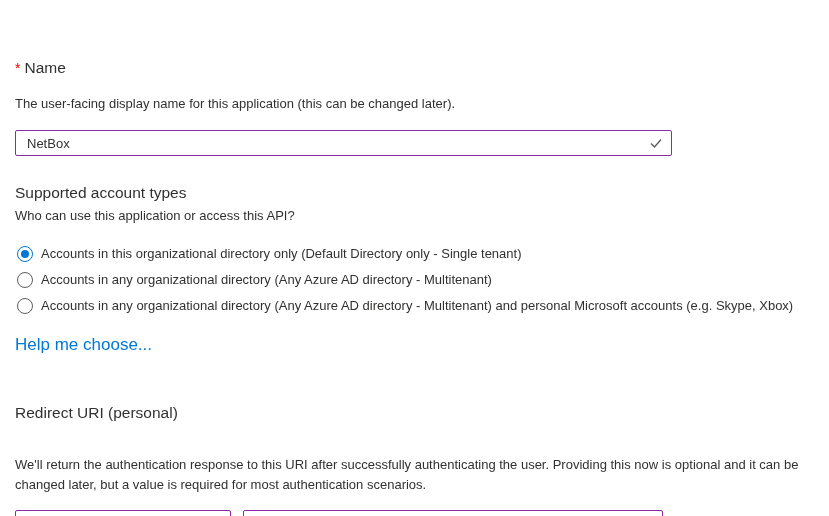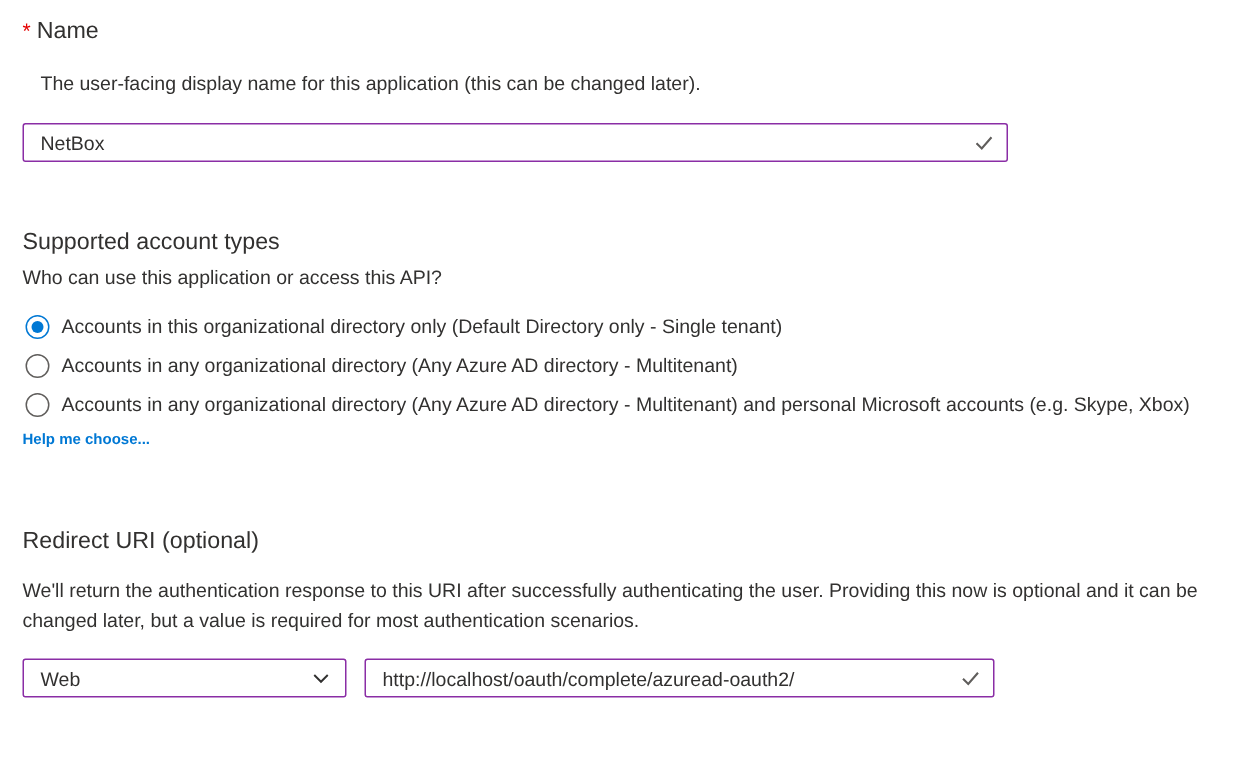--- a/index.html
+++ b/index.html
@@ -10,30 +10,30 @@
     color: #323130;
     overflow: hidden;
   }
   .page { padding: 10px 15px 0 15px; width: 829px; }
 
   .field-label {
     font-size: 15.5px;
     line-height: 21px;
     font-weight: 400;
     color: #323130;
+    margin-top: 47px;
   }
   .required-marker { color: #e50000; margin-right: 4px; font-size: 14px; }
 
   .description {
     margin-top: 15px;
     font-size: 13px;
     line-height: 19px;
     color: #323130;
     max-width: 799px;
-    margin-left: 12px;
   }
 
   .input-wrap { position: relative; margin-top: 17px; width: 657px; }
   .text-input {
     width: 100%;
     height: 26px;
     border: 1px solid #8a2da5;
     border-radius: 2px;
     padding: 0 30px 0 11px;
     font-family: "Liberation Sans", "DejaVu Sans", sans-serif;
@@ -49,37 +49,37 @@
     transform: translateY(-50%);
     width: 16px;
     height: 16px;
     display: flex;
     align-items: center;
     justify-content: center;
     pointer-events: none;
   }
 
   .section-heading {
-    margin-top: 43px;
+    margin-top: 26px;
     font-size: 15.5px;
     line-height: 21px;
     font-weight: 400;
     color: #323130;
   }
   .question {
     margin-top: 4px;
     font-size: 13px;
     line-height: 18px;
     color: #323130;
   }
 
   .radio-group { margin-top: 11px; }
   .radio-row {
     display: flex;
-    align-items: center;
+    align-items: flex-end;
     height: 26px;
     cursor: pointer;
   }
   .radio-circle {
     width: 16px;
     height: 16px;
     min-width: 16px;
     margin-left: 2px;
     border: 1px solid #605e5c;
     border-radius: 50%;
@@ -101,30 +101,30 @@
   .radio-label {
     margin-left: 8px;
     font-size: 13px;
     line-height: 16px;
     color: #323130;
     white-space: nowrap;
   }
 
   .help-link {
     display: inline-block;
-    font-size: 10px;
+    margin-top: 23px;
+    font-size: 17px;
     line-height: 16px;
     color: #0078d4;
     text-decoration: none;
     cursor: pointer;
-    font-weight: bold;
   }
 
   .redirect-description {
-    margin-top: 13px;
+    margin-top: 32px;
     font-size: 13px;
     line-height: 19.5px;
     max-width: 800px;
     color: #323130;
   }
 
   .uri-row { margin-top: 16px; display: flex; gap: 12px; }
   .dropdown {
     position: relative;
     width: 216px;
@@ -179,21 +179,21 @@
     </div>
     <div class="radio-row">
       <span class="radio-circle"></span>
       <span class="radio-label">Accounts in any organizational directory (Any Azure AD directory - Multitenant) and personal Microsoft accounts (e.g. Skype, Xbox)</span>
     </div>
   </div>
 
   <a class="help-link">Help me choose...</a>
 
   
-  <div class="section-heading" style="margin-top:48px;">Redirect URI (optional)</div>
+  <div class="section-heading" style="margin-top:48px;">Redirect URI (personal)</div>
 
   <div class="redirect-description">We'll return the authentication response to this URI after successfully authenticating the user. Providing this now is optional and it can be changed later, but a value is required for most authentication scenarios.</div>
 
   <div class="uri-row">
     <div class="dropdown">
       <span>Web</span>
       <span class="input-icon">
         <svg width="14" height="14" viewBox="0 0 14 14">
             <path d="M2.5 5 L7 9.5 L11.5 5" fill="none" stroke="#323130" stroke-width="1.3"></path>
           </svg>

